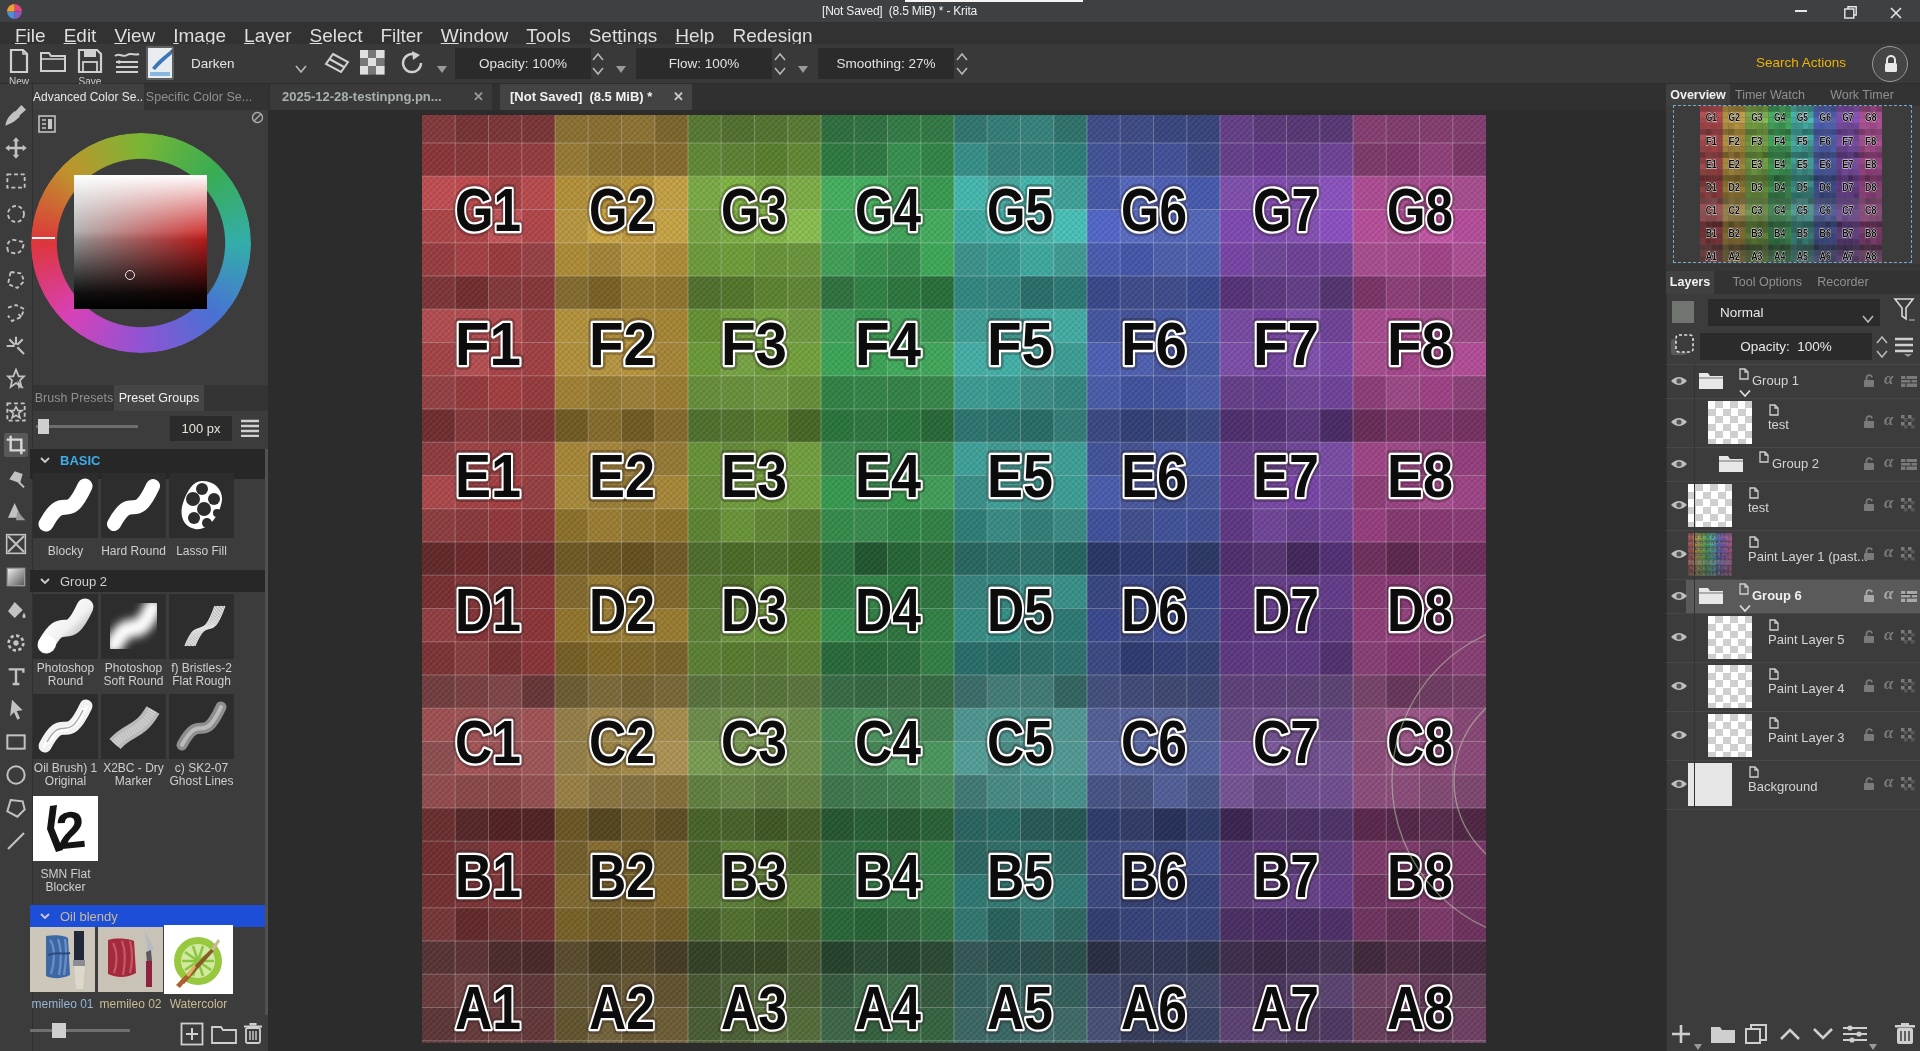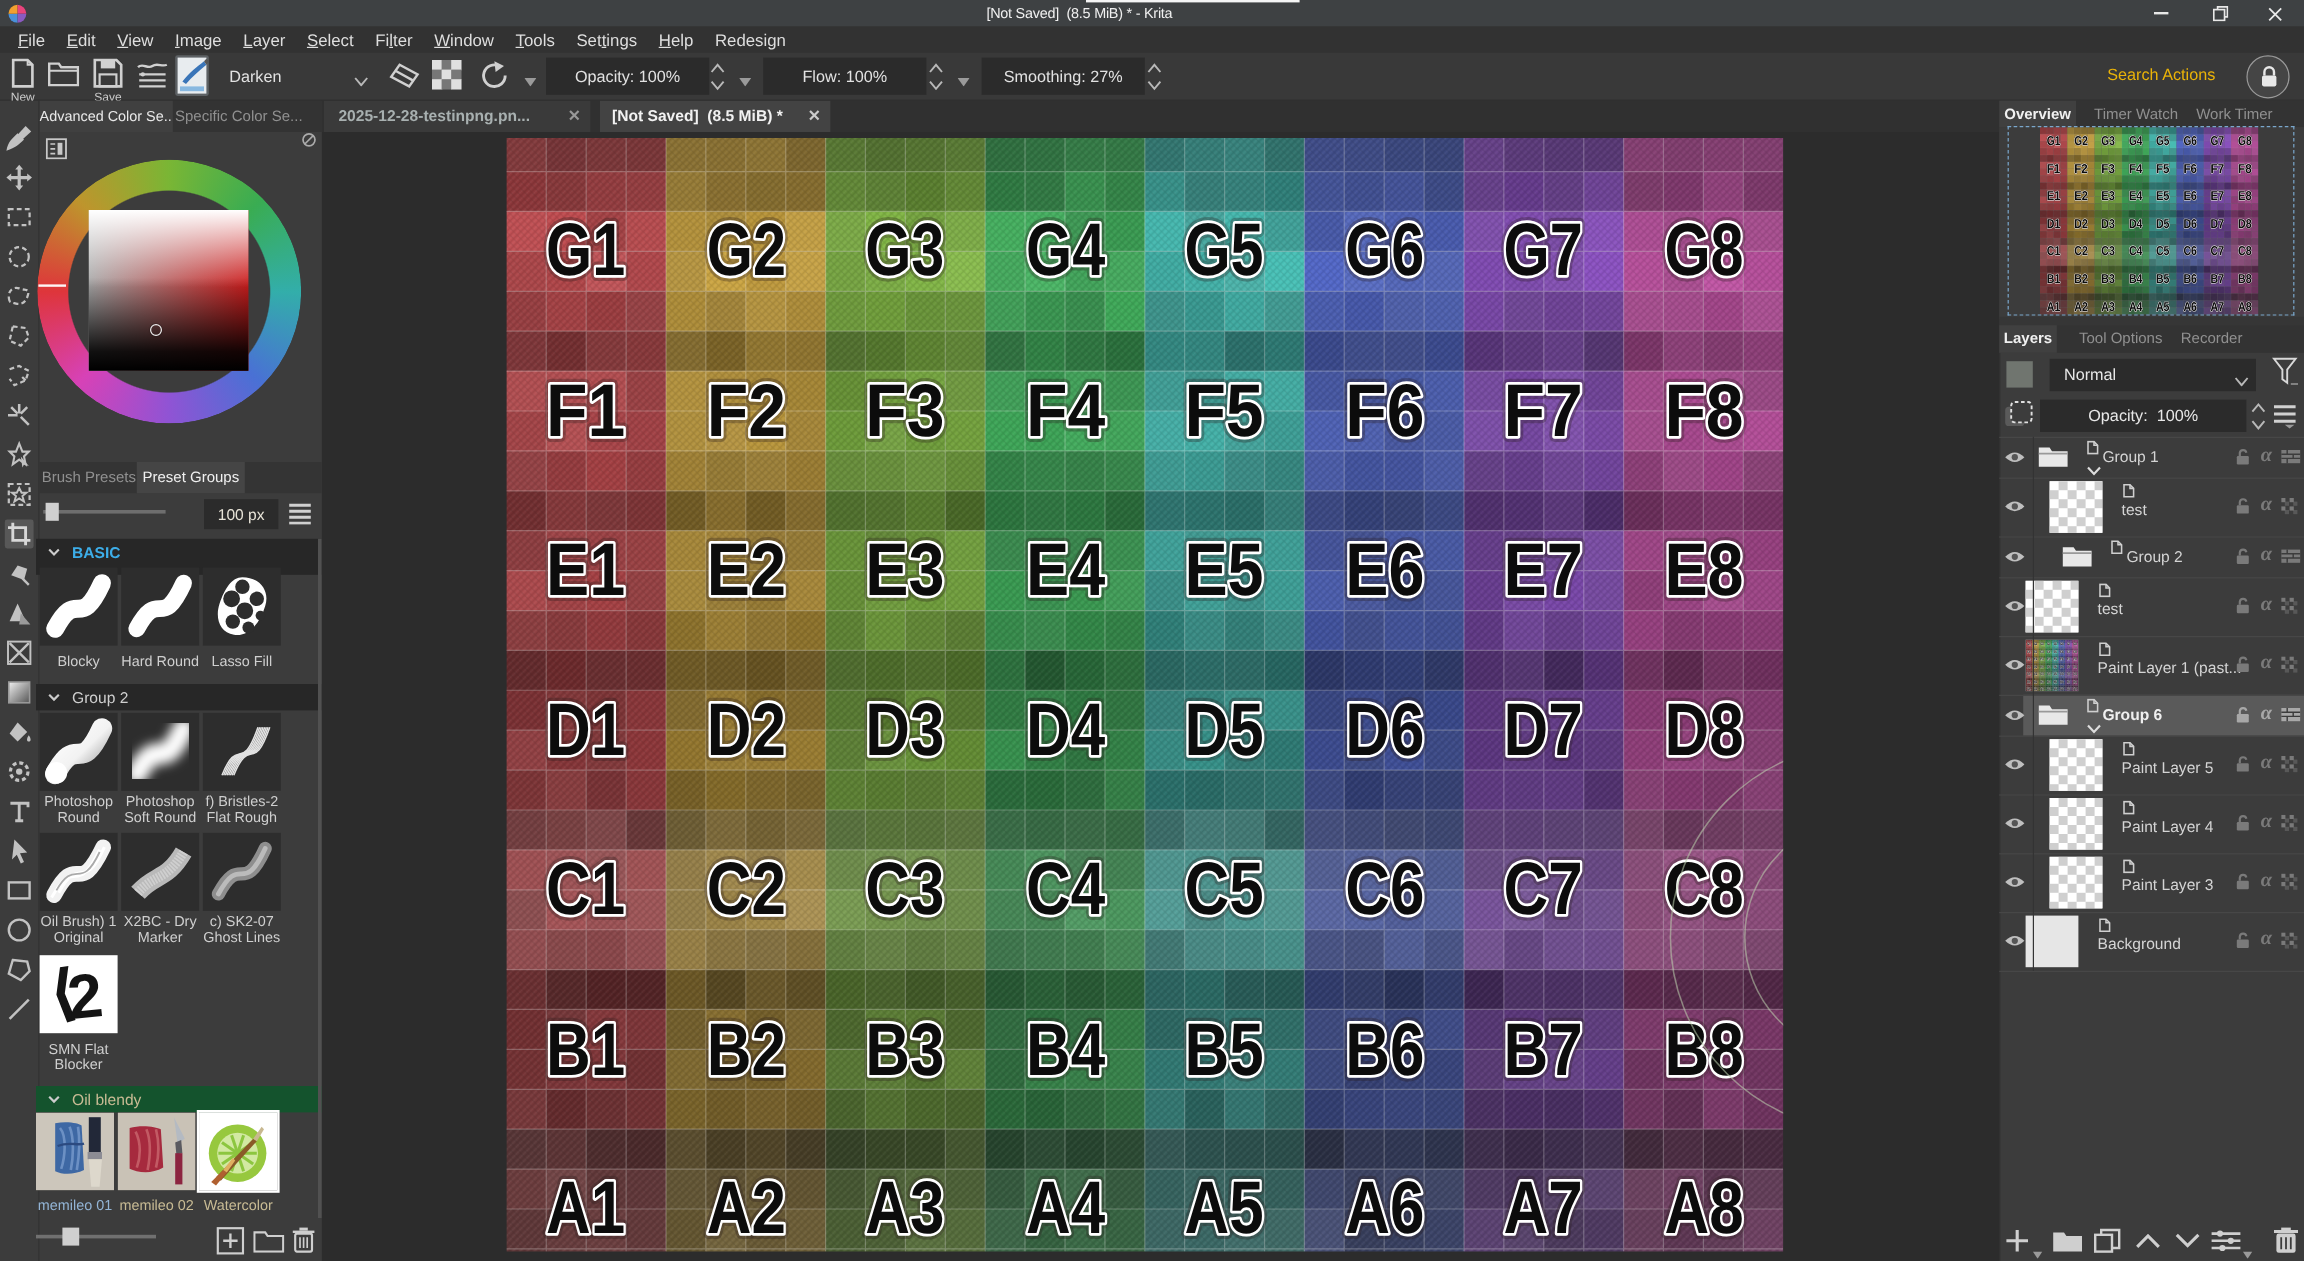--- a/index.html
+++ b/index.html
@@ -15,21 +15,21 @@
 <div style="position:absolute;left:905px;top:0;width:178px;height:2px;background:#f5f5f5"></div>
 <div style="position:absolute;left:1795px;top:10px;width:12px;height:1.6px;background:#e8e8e8"></div>
 <div style="position:absolute;left:1844px;top:5px"><svg width="13" height="13" viewBox="0 0 13 13">
       <rect x="0.8" y="3" width="9" height="9" fill="none" stroke="#e8e8e8" stroke-width="1.4"></rect>
       <path d="M4 3 V0.8 H12.2 V9 H10" fill="none" stroke="#e8e8e8" stroke-width="1.4"></path>
     </svg></div>
 <div style="position:absolute;left:1890px;top:5px"><svg width="12" height="12" viewBox="0 0 12 12">
       <path d="M1 1 L11 11 M11 1 L1 11" stroke="#e8e8e8" stroke-width="1.5"></path>
     </svg></div>
 <div style="position:absolute;left:0;top:22px;width:1920px;height:22px;background:#323232"></div>
-<div style="position:absolute;left:6px;top:22px;height:22px;display:flex;font-size:14px;color:#dedede">
+<div style="position:absolute;left:6px;top:22px;height:22px;display:flex;font-size:19px;color:#dedede">
     <div style="padding:3px 9px"><span style="text-decoration:underline">F</span>ile</div>
     <div style="padding:3px 9px"><span style="text-decoration:underline">E</span>dit</div>
     <div style="padding:3px 9px"><span style="text-decoration:underline">V</span>iew</div>
     <div style="padding:3px 9px"><span style="text-decoration:underline">I</span>mage</div>
     <div style="padding:3px 9px"><span style="text-decoration:underline">L</span>ayer</div>
     <div style="padding:3px 9px"><span style="text-decoration:underline">S</span>elect</div>
     <div style="padding:3px 9px">Fi<span style="text-decoration:underline">l</span>ter</div>
     <div style="padding:3px 9px"><span style="text-decoration:underline">W</span>indow</div>
     <div style="padding:3px 9px"><span style="text-decoration:underline">T</span>ools</div>
     <div style="padding:3px 9px">Set<span style="text-decoration:underline">t</span>ings</div>
@@ -1321,21 +1321,21 @@
       <path d="M13 51 C32 16 33 54 52 13" fill="none" stroke="#bbb" stroke-width="4" stroke-linecap="round"></path>
     </svg></div>
 <div style="position:absolute;left:33px;top:762px;width:65px;text-align:center;font-size:12px;line-height:13px;color:#cfcfcf">Oil Brush) 1<br>Original</div>
 <div style="position:absolute;left:101px;top:762px;width:65px;text-align:center;font-size:12px;line-height:13px;color:#cfcfcf">X2BC - Dry<br>Marker</div>
 <div style="position:absolute;left:169px;top:762px;width:65px;text-align:center;font-size:12px;line-height:13px;color:#cfcfcf">c) SK2-07<br>Ghost Lines</div>
 <div style="position:absolute;left:33px;top:796px;width:65px;height:65px;background:#fff;"><svg width="65" height="65" viewBox="0 0 65 65">
       <path d="M17 10 L24 9 L21 32 L30 54 L23 56 L14 33 Z" fill="#141414"></path>
       <text x="38" y="52" font-family="Liberation Sans, sans-serif" font-size="52" font-weight="bold" text-anchor="middle" fill="#141414" transform="rotate(-6 38 36)">2</text>
     </svg></div>
 <div style="position:absolute;left:33px;top:868px;width:65px;text-align:center;font-size:12px;line-height:13px;color:#cfcfcf">SMN Flat<br>Blocker</div>
-<div style="position:absolute;left:30px;top:905px;width:238px;height:22px;background:#14532d"><svg width="14" height="14" viewBox="0 0 14 14" style="margin:4px 0 0 8px">
+<div style="position:absolute;left:30px;top:905px;width:238px;height:22px;background:#1d4ed8"><svg width="14" height="14" viewBox="0 0 14 14" style="margin:4px 0 0 8px">
       <path d="M3 5 L7 9 L11 5" stroke="#ccc" stroke-width="1.8" fill="none"></path>
     </svg><span style="position:absolute;left:30px;top:4px;font-size:13px;color:#c8bb94">Oil blendy</span></div>
 <div style="position:absolute;left:30px;top:927px;width:65px;height:65px;background:#2d2d2d;"><svg width="65" height="65" viewBox="0 0 65 65">
       <rect width="65" height="65" fill="#ccc6bb"></rect>
       <path d="M16 9 C26 7 36 9 38 11 L40 48 C32 52 22 52 16 49 Z" fill="#3e68a4"></path>
       <path d="M20 13 C26 20 24 38 21 47 M28 12 C32 22 31 38 29 48 M35 12 C37 24 36 36 34 48" stroke="#6c90c4" stroke-width="2.2" fill="none"></path>
       <path d="M18 28 C28 24 34 28 40 26" stroke="#2c4a80" stroke-width="2" fill="none"></path>
       <rect x="44" y="4" width="10" height="30" fill="#222838"></rect>
       <rect x="43" y="33" width="12" height="6" fill="#8c8c94"></rect>
       <path d="M44 39 H55 L53 62 H46 Z" fill="#ddd8cc"></path>
@@ -1385,21 +1385,21 @@
 <div style="position:absolute;left:243px;top:1022px"><svg width="20" height="23" viewBox="0 0 20 23">
       <rect x="3" y="6" width="14" height="15" rx="1.5" fill="none" stroke="#cfcfcf" stroke-width="1.8"></rect>
       <rect x="1" y="3.5" width="18" height="2" fill="#cfcfcf"></rect>
       <rect x="6.5" y="1" width="7" height="2.5" fill="#cfcfcf"></rect>
       <path d="M7 9 V18 M10 9 V18 M13 9 V18" stroke="#cfcfcf" stroke-width="1.4"></path>
     </svg></div>
 <div style="position:absolute;left:265px;top:449px;width:3px;height:566px;background:#515151"></div>
 <div style="position:absolute;left:1666px;top:84px;width:254px;height:967px;background:#3c3c3c;border-left:1px solid #303030"></div>
 <div style="position:absolute;left:1666px;top:84px;width:254px;height:22px;background:#333333"></div>
 <div style="position:absolute;left:1666px;top:84px;width:64px;height:22px;background:#404040;color:#f0f0f0;font-size:12.5px;font-weight:bold;line-height:22px;text-align:center">Overview</div>
-<div style="position:absolute;left:1735px;top:84px;width:80px;height:22px;color:#909090;font-size:12.5px;line-height:22px;text-align:right">Timer Watch</div>
+<div style="position:absolute;left:1735px;top:84px;width:80px;height:22px;color:#909090;font-size:12.5px;line-height:22px;text-align:left">Timer Watch</div>
 <div style="position:absolute;left:1822px;top:84px;width:80px;height:22px;color:#909090;font-size:12.5px;line-height:22px;text-align:center">Work Timer</div>
 <div style="position:absolute;left:1666px;top:106px;width:254px;height:160px;background:#3c3c3c"></div>
 <svg style="position:absolute;left:1700px;top:106px" width="182" height="156" viewBox="0 0 182 156">
     <g transform="translate(0,-4.86) scale(0.17105,0.17371)">
       <use href="#chart"></use>
     </g>
   </svg>
 <div style="position:absolute;left:1673px;top:105px;width:239px;height:158px;border:1.4px dashed #7aa7cc"></div>
 <div style="position:absolute;left:1666px;top:264px;width:254px;height:7px;background:#363636"></div>
 <div style="position:absolute;left:1666px;top:271px;width:254px;height:23px;background:#333333"></div>

